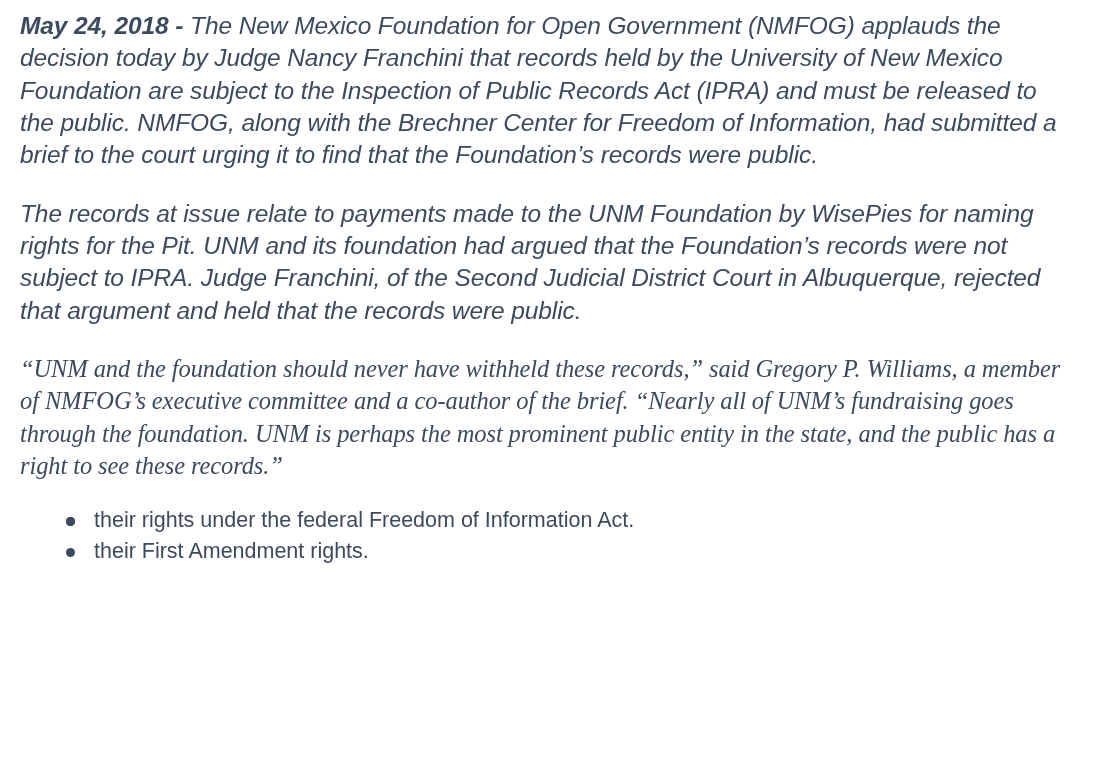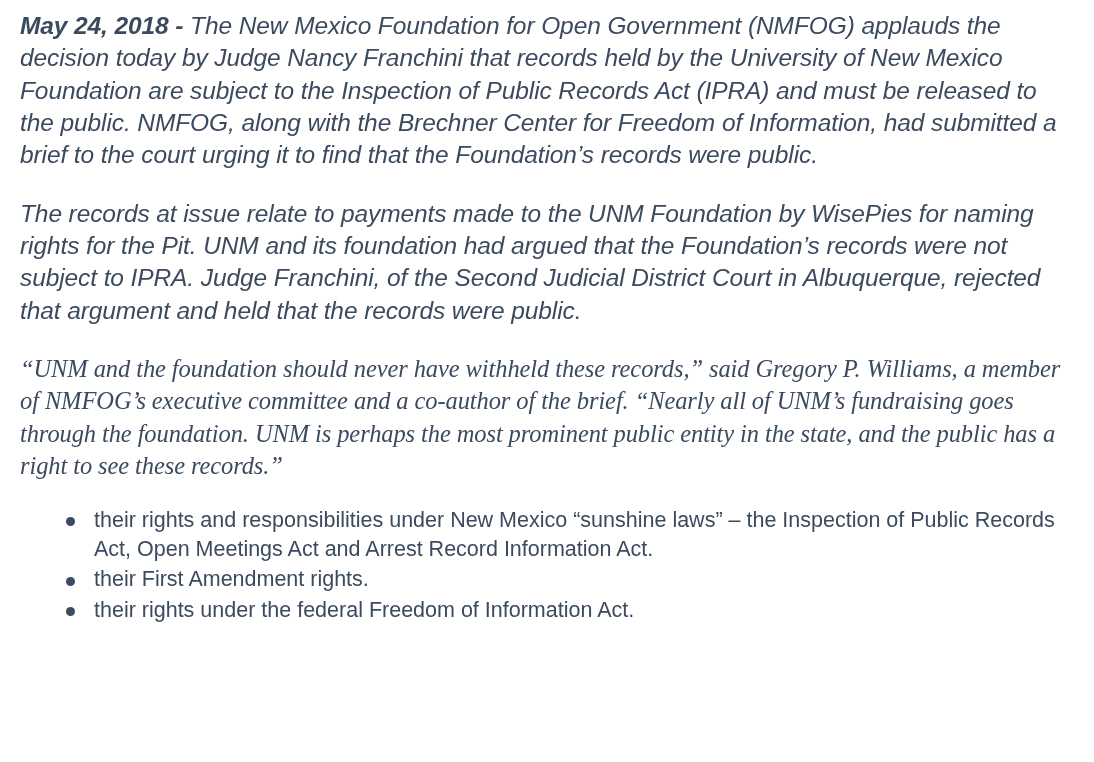--- a/index.html
+++ b/index.html
@@ -76,18 +76,18 @@
 <div class="page">
 
   <p class="para"><span class="lead-date">May 24, 2018 - </span><span>The New Mexico Foundation for Open Government (NMFOG) applauds the decision today by Judge Nancy Franchini that records held by the University of New Mexico Foundation are subject to the Inspection of Public Records Act (IPRA) and must be released to the public. NMFOG, along with the Brechner Center for Freedom of Information, had submitted a brief to the court urging it to find that the Foundation’s records were public.</span></p>
 
   <p class="para"><span>The records at issue relate to payments made to the UNM Foundation by </span><span class="underline">WisePies</span><span> for naming rights for the Pit. UNM and its foundation had argued that the Foundation’s records were not subject to IPRA. Judge Franchini, of the Second Judicial District Court in Albuquerque, rejected that argument and held that the records were public.</span></p>
 
   <p class="para tight">“UNM and the foundation should never have withheld these records,” said Gregory P. Williams, a member of NMFOG’s executive committee and a co-author of the brief. “Nearly all of UNM’s fundraising goes through the foundation. UNM is perhaps the most prominent public entity in the state, and the public has a right to see these records.”</p>
 
 
   <ul class="bullets">
-    <li><span class="dot"></span><span>their rights and responsibilities under New Mexico “sunshine laws” – the Inspection of Public Records Act, Open Meetings Act and Arrest Record Information Act.</span></li>
+    <li><span class="dot"></span></li>
+    <li><span class="dot"></span><span>their rights under the federal Freedom of Information Act.</span></li>
     <li><span class="dot"></span><span>their First Amendment rights.</span></li>
-    <li><span class="dot"></span><span>their rights under the federal Freedom of Information Act.</span></li>
   </ul>
 
 </div>
 
 </body></html>

